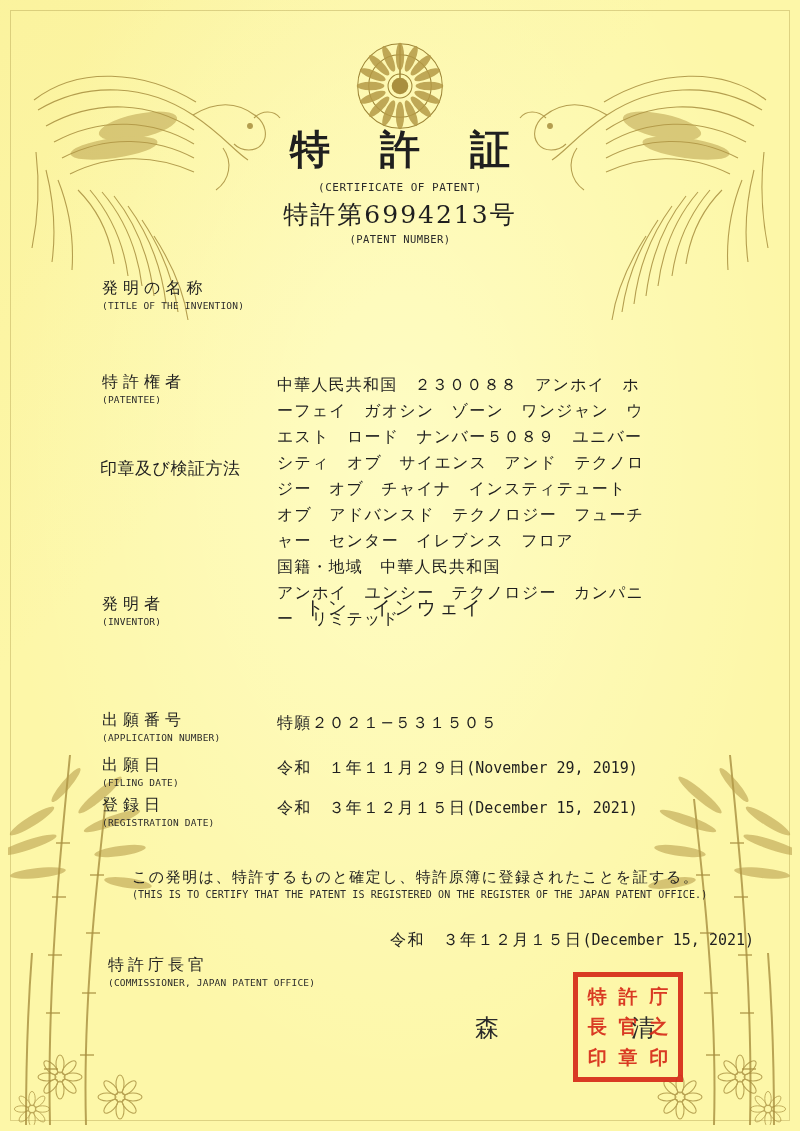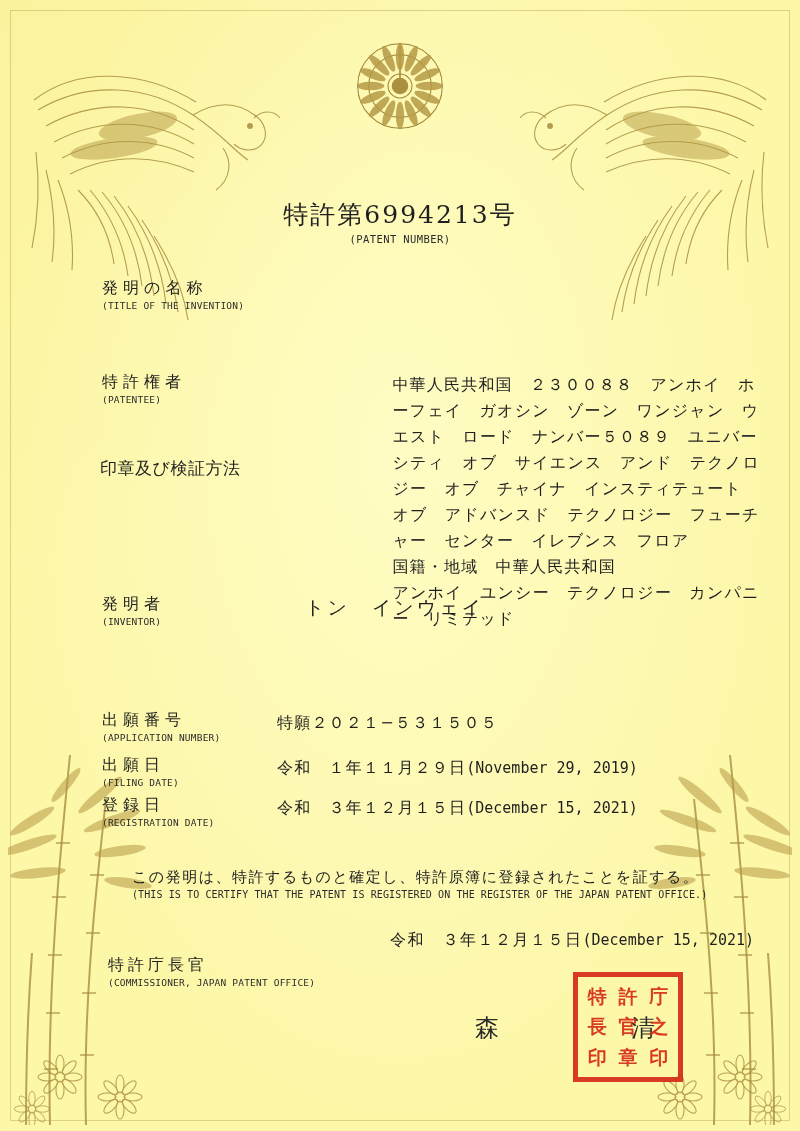--- a/index.html
+++ b/index.html
@@ -125,21 +125,21 @@
   .field-value {
     font-size: 16px;
     line-height: 26px;
     letter-spacing: 1.2px;
     color: #1f1f1f;
     font-family: "DejaVu Serif", serif;
   }
   .field-value .ln { display: block; white-space: pre; }
 
   #field-title     { left: 100px; top: 278px; width: 650px; flex-direction: column; }
-  #field-patentee  { left: 100px; top: 372px; width: 660px; justify-content: space-between; }
+  #field-patentee  { left: 100px; top: 372px; width: 660px; }
   #field-inventor  { left: 100px; top: 594px; width: 650px; gap: 28px; }
   #field-appno     { left: 100px; top: 710px; width: 650px; }
   #field-filing    { left: 100px; top: 755px; width: 650px; }
   #field-reg       { left: 100px; top: 795px; width: 650px; }
 
   #field-inventor .field-value { font-size: 19px; letter-spacing: 3px; }
   #field-title .field-value    { font-size: 17px; letter-spacing: 0.5px; line-height: 30px;}
 
   .date-note {
     font-size: 15px;
@@ -575,20 +575,24 @@
               <ellipse cx="0" cy="-13" rx="4" ry="9"></ellipse>
             </g>
           <g transform="rotate(315)">
               <ellipse cx="0" cy="-13" rx="4" ry="9"></ellipse>
             </g>
         </g>
       </g>
     </g>
   </svg>
 
+  <div class="title-block">
+    <div class="title-main">特 許 証</div>
+    <div class="title-sub">(CERTIFICATE OF PATENT)</div>
+  </div>
 
   <div class="number-block">
     <div class="number-main">特許第6994213号</div>
     <div class="number-sub">(PATENT NUMBER)</div>
   </div>
 
   <div class="field" id="field-title">
     <div class="field-label">
       <div class="label-ja">発明の名称</div>
       <div class="label-en">(TITLE OF THE INVENTION)</div>

